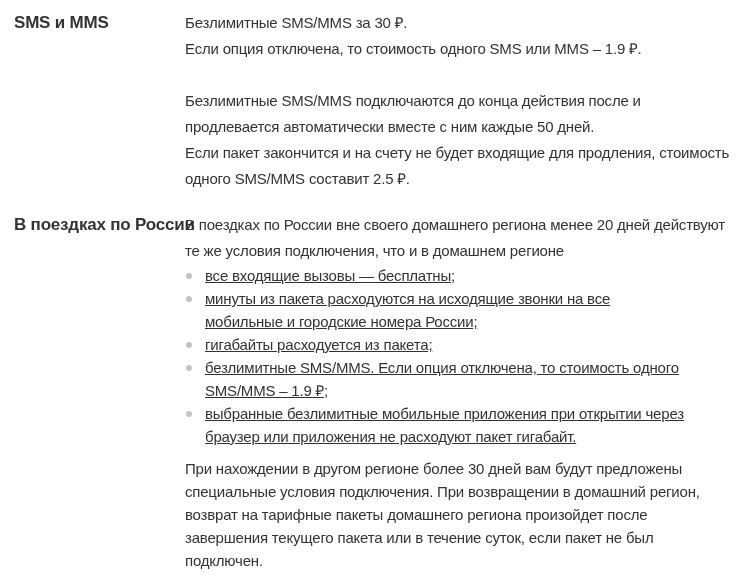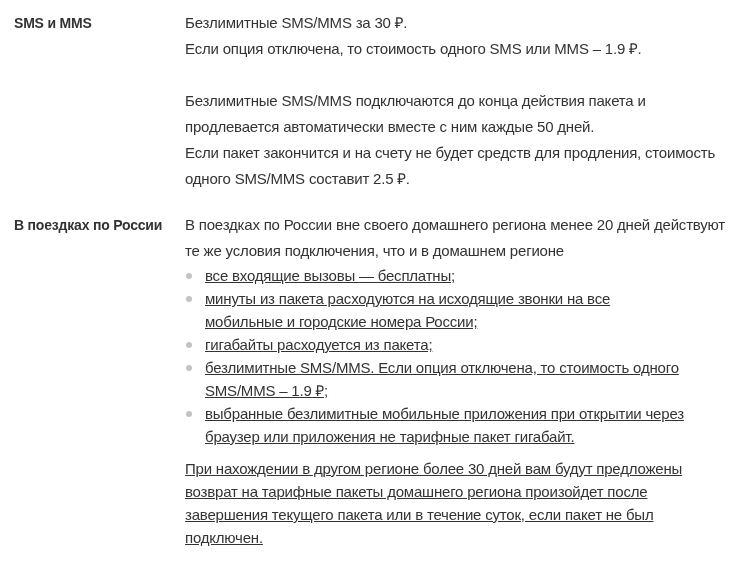--- a/index.html
+++ b/index.html
@@ -23,21 +23,21 @@
 
   .row {
     display: grid;
     grid-template-columns: 171px 1fr;
     align-items: start;
   }
   .row + .row { margin-top: 20px; }
 
   .term {
     font-weight: bold;
-    font-size: 14px;
+    font-size: 17px;
     line-height: 26px;
     white-space: nowrap;
   }
 
   .content { min-width: 0; }
 
   .para .line {
     line-height: 26px;
     white-space: nowrap;
   }
@@ -58,39 +58,39 @@
   .dot {
     position: absolute;
     left: 1px;
     top: 9px;
     width: 6px;
     height: 6px;
     border-radius: 50%;
     background: var(--bullet-color);
   }
 
-  .para.closing { margin-top: 9px; text-decoration: underline; }
+  .para.closing { margin-top: 9px; }
   .para.closing .line { line-height: 23px; }
 </style>
 </head>
 <body>
 
 <main class="doc">
 
   <section class="row">
     <div class="term">SMS и MMS</div>
     <div class="content">
       <div class="para">
         <div class="line">Безлимитные SMS/MMS за 30 ₽.</div>
         <div class="line">Если опция отключена, то стоимость одного SMS или MMS – 1.9 ₽.</div>
       </div>
       <div class="para">
-        <div class="line">Безлимитные SMS/MMS подключаются до конца действия пакета и</div>
+        <div class="line">Безлимитные SMS/MMS подключаются до конца действия после и</div>
         <div class="line">продлевается автоматически вместе с ним каждые 50 дней.</div>
-        <div class="line">Если пакет закончится и на счету не будет средств для продления, стоимость</div>
+        <div class="line">Если пакет закончится и на счету не будет входящие для продления, стоимость</div>
         <div class="line">одного SMS/MMS составит 2.5 ₽.</div>
       </div>
     </div>
   </section>
 
   <section class="row">
     <div class="term">В поездках по России</div>
     <div class="content">
       <div class="para">
         <div class="line">В поездках по России вне своего домашнего региона менее 20 дней действуют</div>
@@ -108,25 +108,26 @@
         <li>
           <span class="dot"></span>
           <span>гигабайты расходуется из пакета;</span>
         </li>
         <li>
           <span class="dot"></span>
           <span>безлимитные SMS/MMS. Если опция отключена, то стоимость одного SMS/MMS – 1.9 ₽;</span>
         </li>
         <li>
           <span class="dot"></span>
-          <span>выбранные безлимитные мобильные приложения при открытии через браузер или приложения не тарифные пакет гигабайт.</span>
+          <span>выбранные безлимитные мобильные приложения при открытии через браузер или приложения не расходуют пакет гигабайт.</span>
         </li>
       </ul>
       <div class="para closing">
         <div class="line">При нахождении в другом регионе более 30 дней вам будут предложены</div>
+        <div class="line">специальные условия подключения. При возвращении в домашний регион,</div>
         <div class="line">возврат на тарифные пакеты домашнего региона произойдет после</div>
         <div class="line">завершения текущего пакета или в течение суток, если пакет не был</div>
         <div class="line">подключен.</div>
       </div>
     </div>
   </section>
 
 </main>
 
 </body></html>

